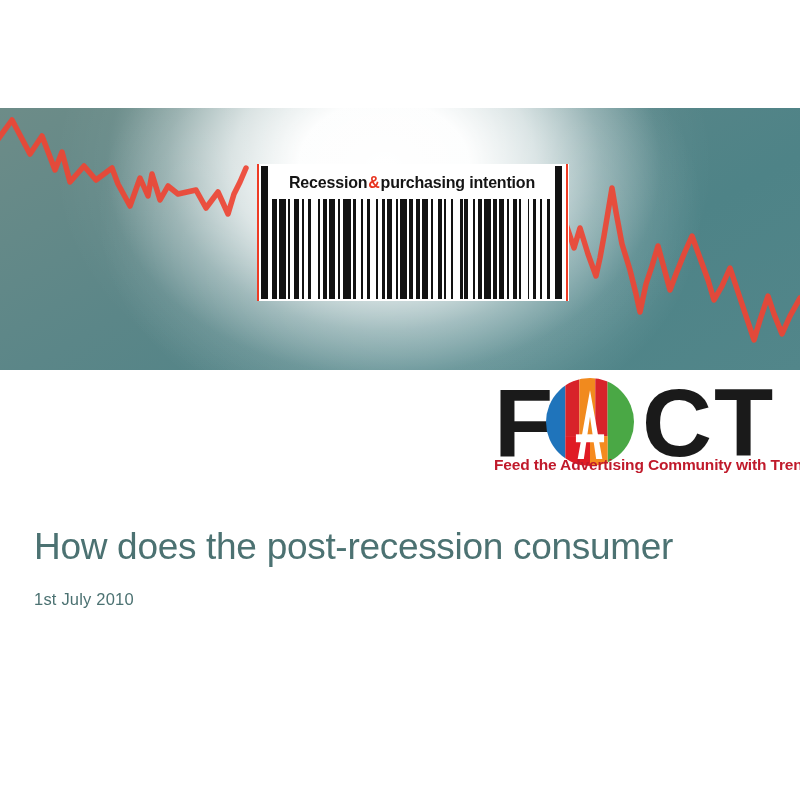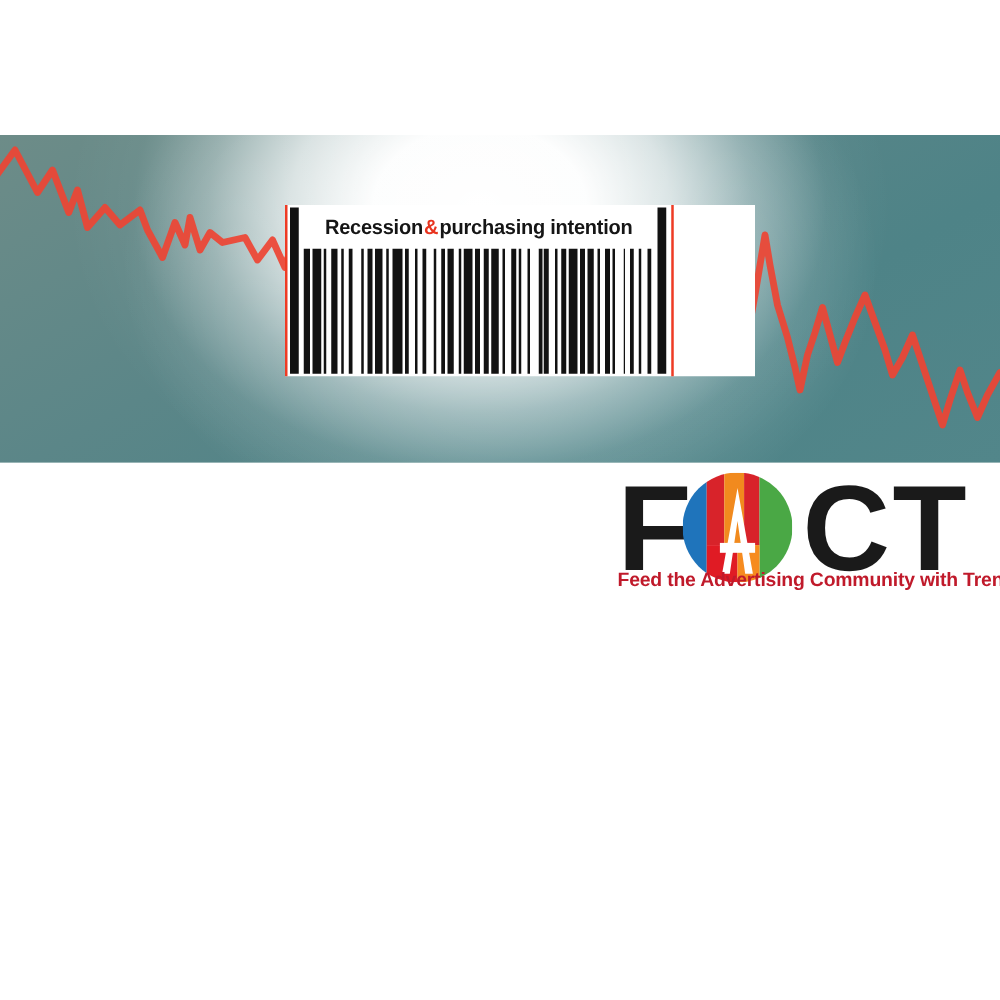--- a/index.html
+++ b/index.html
@@ -56,23 +56,23 @@
   }
   .hero svg.trend {
     position: absolute;
     left: 0; top: 0;
     width: 800px; height: 262px;
   }
 
   
   .barcode-wrap {
     position: absolute;
-    left: 228px;
+    left: 257px;
     top: 56px;
-    width: 376px;
+    width: 312px;
     height: 137px;
   }
   .barcode-panel {
     position: absolute;
     inset: 0;
     background: #ffffff;
   }
   .barcode-rail {
     position: absolute;
     top: 0;
@@ -329,17 +329,18 @@
           <rect x="50" y="66" width="20" height="34" fill="#f68b1f"></rect>
         </g>
       </svg>
     </div>
 
     <div class="logo-tagline">Feed the Advertising Community with Trends</div>
   </div>
 
   <div class="title-block">
     <h1 class="slide-title">
-      <br>
+      <span>How does the post-recession consumer</span><br>
     </h1>
+    <div class="slide-date">1st July 2010</div>
   </div>
 
 </div>
 
 </body></html>

